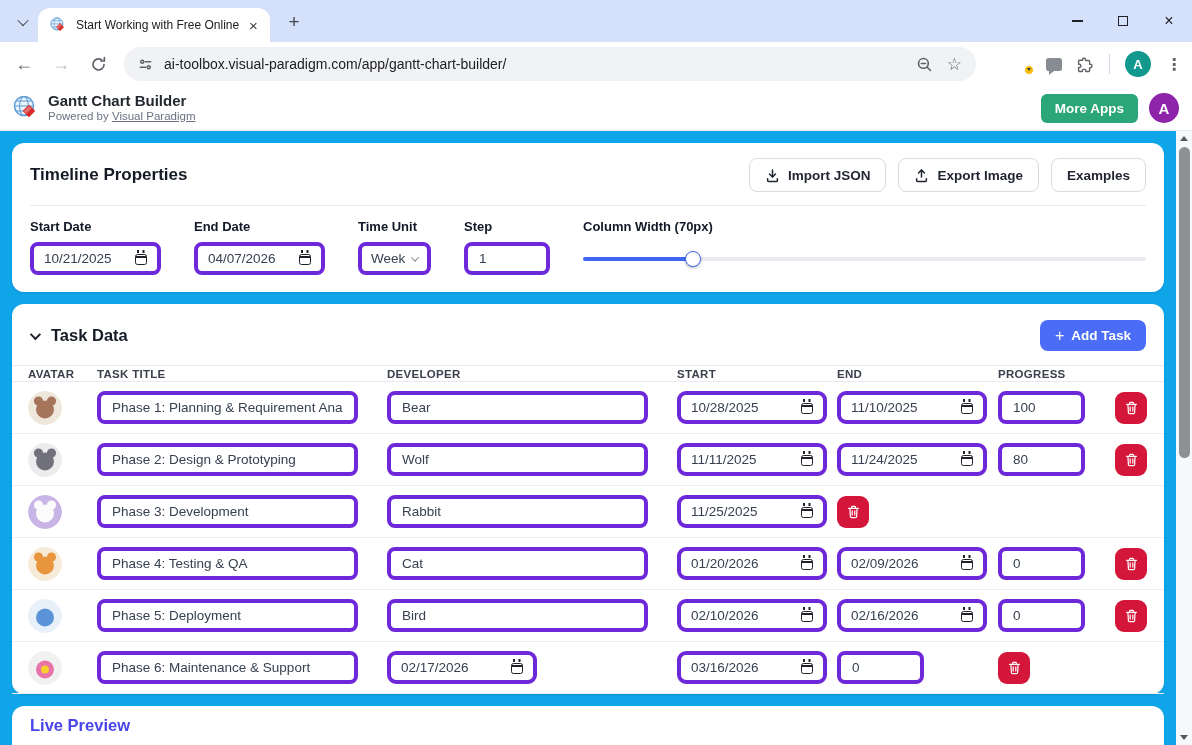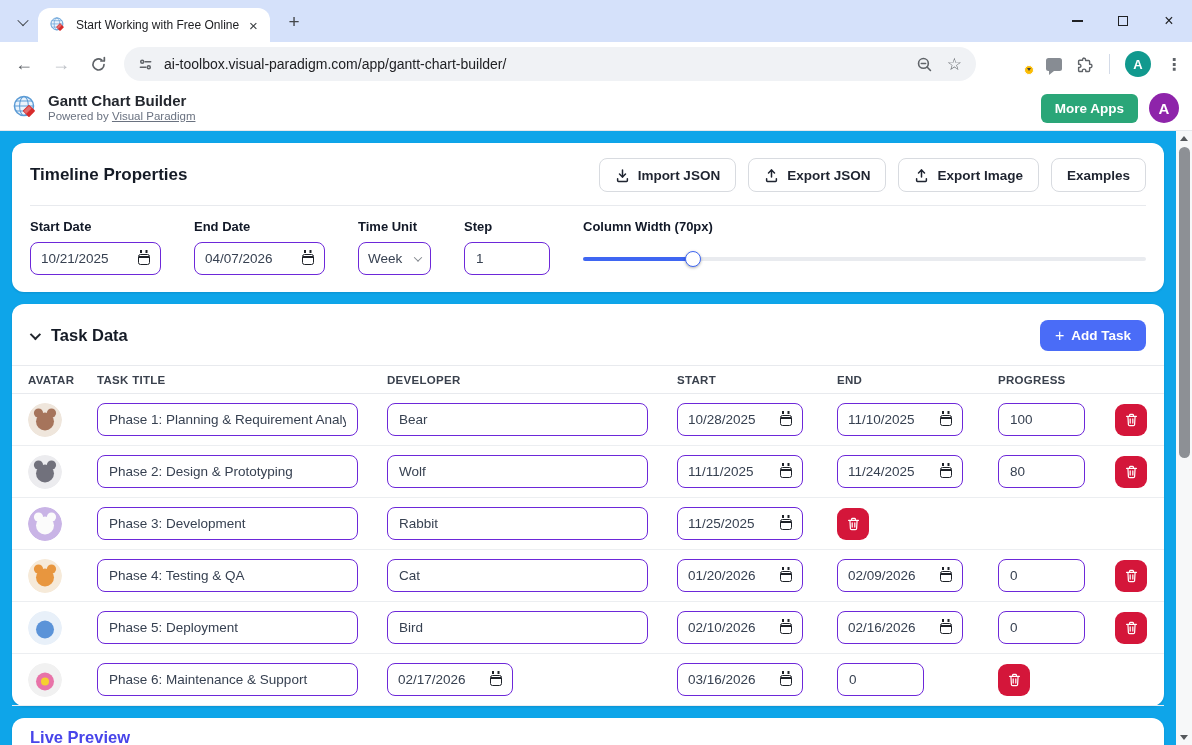--- a/index.html
+++ b/index.html
@@ -77,21 +77,21 @@
   
   .tp-header { display:flex; align-items:center; padding:15px 18px 13px; }
   .tp-title { font-size:17px; font-weight:700; color:#151b26; }
   .tp-buttons { margin-left:auto; display:flex; gap:12px; }
   .btn-outline { display:flex; align-items:center; gap:8px; height:34px; padding:0 15px;
     border:1px solid #d8dbe0; border-radius:8px; background:#fff; font-size:13.5px; font-weight:600;
     color:#1f2430; font-family:inherit; }
   .tp-divider { height:1px; background:#e8eaee; margin:0 18px; }
   .tp-form { display:flex; align-items:flex-start; gap:33px; padding:13px 18px 17px; }
   .field-label { display:block; font-size:13px; font-weight:700; color:#111827; margin-bottom:8px; }
-  .ctrl { height:33px; border:1px solid #6d28d9; border-radius:8px; font-size:13.5px; color:#374151;
+  .ctrl { height:33px; border:4px solid #6d28d9; border-radius:8px; font-size:13.5px; color:#374151;
     background:#fff; font-family:inherit; }
   .date-box { display:flex; align-items:center; justify-content:space-between; padding:0 10px; }
   .w-date { width:131px; }
   .cal-icon { width:12px; height:11px; border:1.5px solid #1d2127; border-radius:2.5px; position:relative; margin-top:1px; }
   .cal-icon::before { content:""; position:absolute; top:-4.5px; left:1px; width:1.8px; height:3px;
     background:#1d2127; box-shadow:5.5px 0 0 #1d2127; }
   .cal-icon::after { content:""; position:absolute; top:1.5px; left:0; right:0; height:1.5px; background:#1d2127; }
   .select-box { width:73px; display:flex; align-items:center; justify-content:space-between; padding:0 9px; }
   .chev-sm { width:6px; height:6px; border-right:1.6px solid #82878d; border-bottom:1.6px solid #82878d;
     transform:rotate(45deg) translate(-1px,-1px); }
@@ -110,27 +110,27 @@
   .td-header { display:flex; align-items:center; padding:16px 18px 14px; }
   .collapse-chev { width:8px; height:8px; border-right:2px solid #23272e; border-bottom:2px solid #23272e;
     transform:rotate(45deg) translateY(-2px); margin-right:13px; }
   .td-title { font-size:16.5px; font-weight:700; color:#151b26; }
   .add-task { margin-left:auto; display:flex; align-items:center; gap:7px; background:var(--accent-blue,#4a6cf7);
     color:#fff; border:none; border-radius:8px; height:31px; padding:0 15px; font-size:13.5px; font-weight:600;
     font-family:inherit; }
   .add-plus { font-size:16px; font-weight:400; line-height:1; }
   .task-grid { display:grid; grid-template-columns:69px 290px 290px 160px 161px 117px 1fr;
     align-items:center; padding:0 16px; }
-  .task-head { height:29px; border-top:1px solid #e8eaee; border-bottom:1px solid #e8eaee; }
+  .task-head { height:17px; border-top:1px solid #e8eaee; border-bottom:1px solid #e8eaee; }
   .col-h { font-size:11.5px; font-weight:700; letter-spacing:.3px; color:#3a414d; }
   .task-row { height:52px; border-bottom:1px solid #eceef1; }
   .avatar { width:34px; height:34px; border-radius:50%; overflow:hidden; display:block; }
   .text-input { width:261px; padding:0 11px; }
   .progress-input { width:87px; padding:0 11px; }
-  .w-date-row { width:126px; }
+  .w-date-row { width:150px;border-radius:9px; }
   .delete-btn { width:32px; height:32px; border:none; border-radius:9px; background:var(--danger-red,#d4163a);
     display:flex; align-items:center; justify-content:center; justify-self:start; }
 
   
   .card-preview { margin-top:12px; padding:10px 18px; height:80px; }
   .lp-title { font-size:16.5px; font-weight:700; color:var(--live-preview-blue,#4845ea); }
 
   
   .scrollbar { position:absolute; top:131px; right:0; width:16px; bottom:0; background:#f7f8f9; }
   .sb-up { position:absolute; top:5px; left:4px; border-left:4px solid transparent;
@@ -246,28 +246,20 @@
                 <path d="M2.8 11.4v2a.9.9 0 0 0 .9.9h8.6a.9.9 0 0 0 .9-.9v-2"></path>
             </svg>
             <span>Import JSON</span>
           </button>
           <button class="btn-outline">
             <svg width="15" height="15" viewBox="0 0 16 16" fill="none" stroke="#1f2430" stroke-width="1.6" stroke-linecap="round" stroke-linejoin="round">
               <path d="M8 9.5V2.2"></path>
                 <path d="M4.8 5.4L8 2.2l3.2 3.2"></path>
                 <path d="M2.8 11.4v2a.9.9 0 0 0 .9.9h8.6a.9.9 0 0 0 .9-.9v-2"></path>
             </svg>
-            <span>Export JSON</span>
-          </button>
-          <button class="btn-outline">
-            <svg width="15" height="15" viewBox="0 0 16 16" fill="none" stroke="#1f2430" stroke-width="1.6" stroke-linecap="round" stroke-linejoin="round">
-              <path d="M8 9.5V2.2"></path>
-                <path d="M4.8 5.4L8 2.2l3.2 3.2"></path>
-                <path d="M2.8 11.4v2a.9.9 0 0 0 .9.9h8.6a.9.9 0 0 0 .9-.9v-2"></path>
-            </svg>
             <span>Export Image</span>
           </button>
           <button class="btn-outline">
             <span>Examples</span>
           </button>
         </span>
       </div>
       <div class="tp-divider"></div>
       <div class="tp-form">
         <div>

